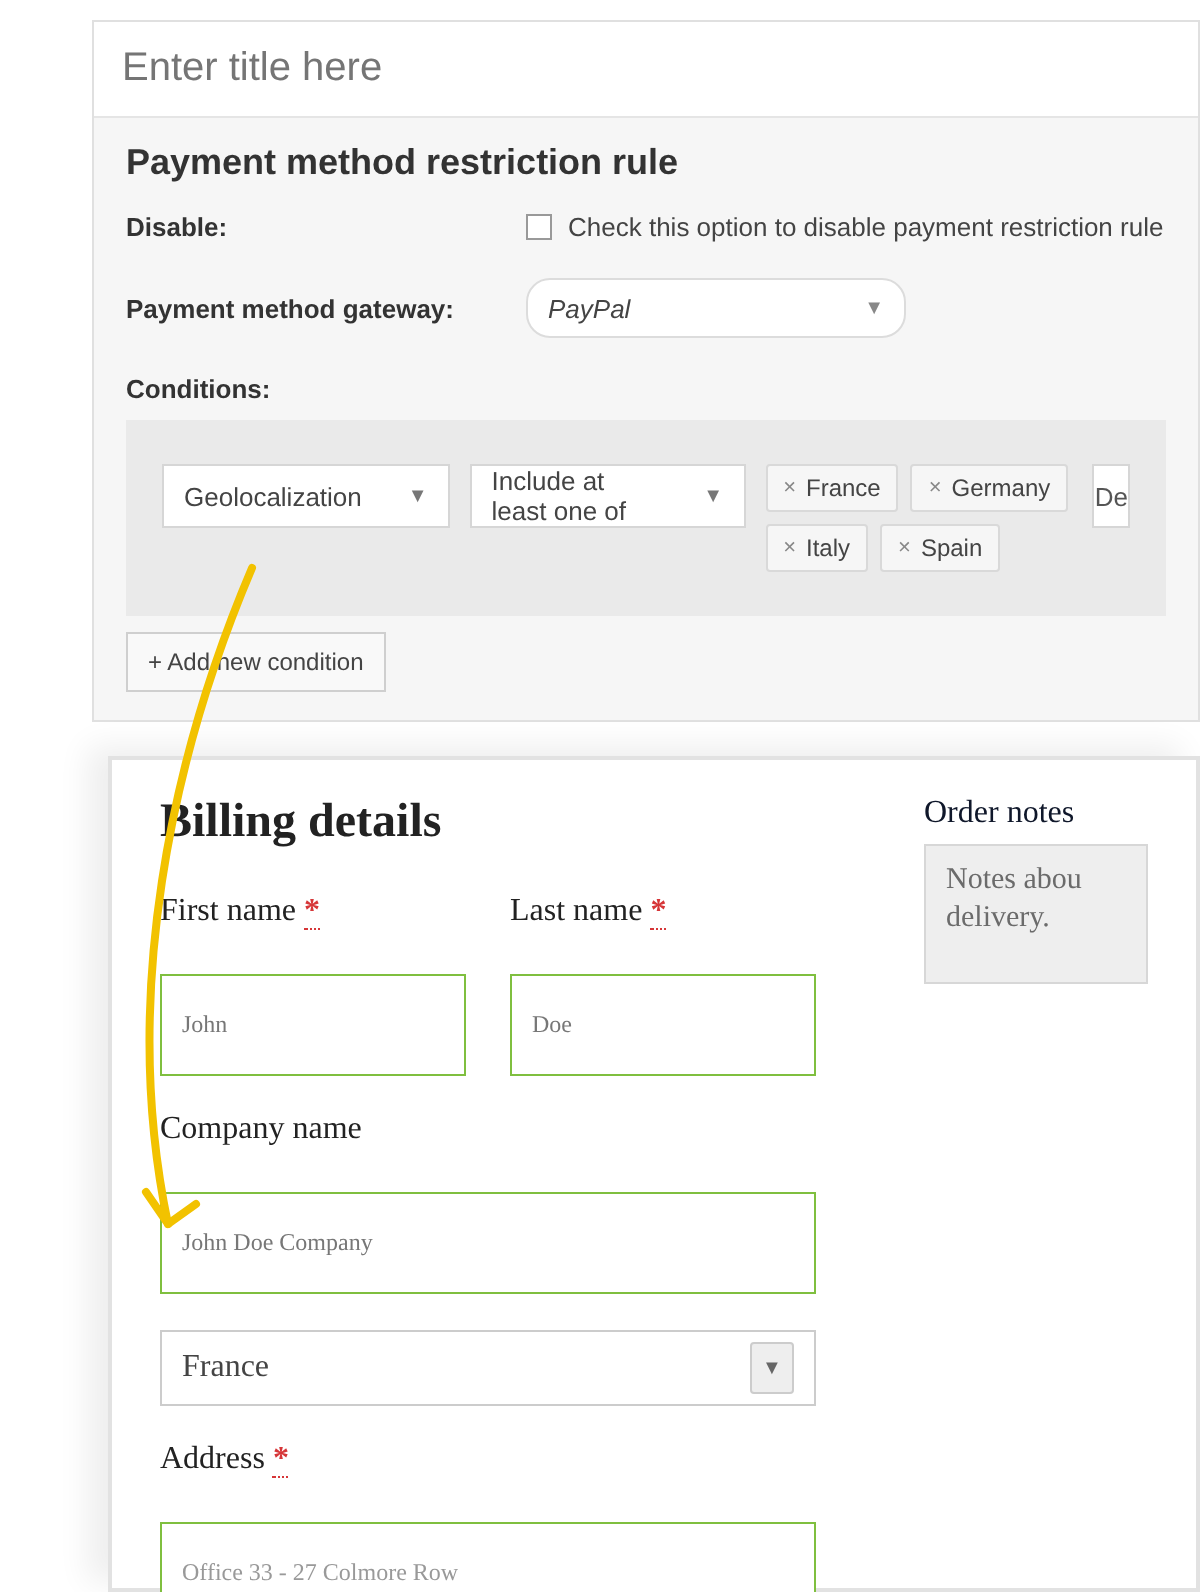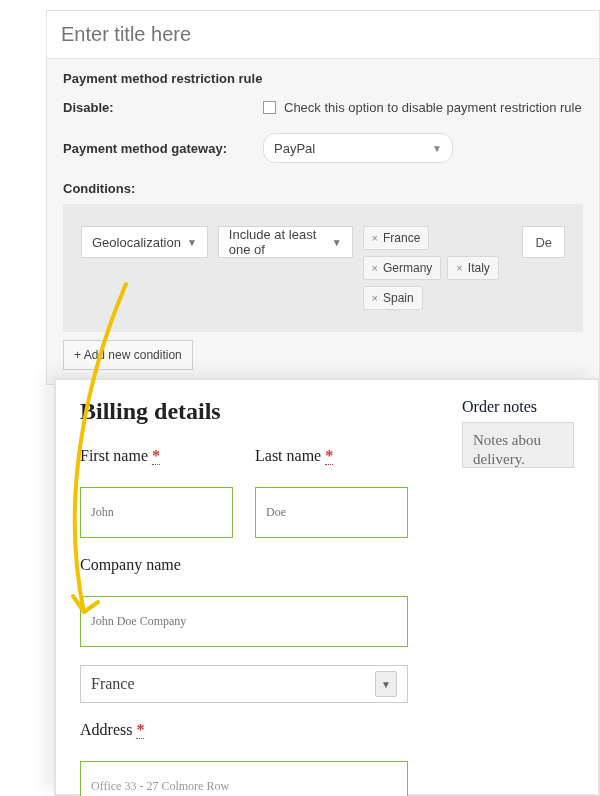--- a/index.html
+++ b/index.html
@@ -3,35 +3,35 @@
 <meta charset="utf-8">
 <style>
 * { box-sizing: border-box; margin: 0; padding: 0; }
 body { font-family: Arial, sans-serif; font-size: 13px; color: #333; background: #fff; }
 #root { position: relative; width: 600px; height: 796px; overflow: hidden; }
 
 
 .admin { position: absolute; left: 46px; top: 10px; right: 0; border: 1px solid #e0e0e0; }
 .title-input { width: 100%; padding: 12px 14px; font-size: 20px; color: #3b82f6; border: none; background: #fff; outline: none; }
 .admin-body { background: #f6f6f6; padding: 12px 16px 14px 16px; border-top: 1px solid #e5e5e5; }
-.rule-title { font-weight: bold; font-size: 13px; margin-bottom: 14px; }
+.rule-title { font-weight: bold; font-size: 18px; margin-bottom: 14px; }
 .row { display: flex; align-items: center; margin-bottom: 18px; }
 .row .lbl { width: 200px; font-weight: bold; font-size: 13px; }
 .row .ctl { flex: 1; display: flex; align-items: center; font-size: 13px; color: #444; }
 .cb { width: 13px; height: 13px; border: 1px solid #999; background: #fff; margin-right: 8px; }
-.sel { display: inline-flex; align-items: center; justify-content: space-between; width: 190px; height: 30px; padding: 0 10px; font-size: 13px; color: #444; background: #fff; border: 1px solid #dcdcdc; border-radius: 12px; }
+.sel { display: inline-flex; align-items: center; justify-content: space-between; width: 190px; height: 30px; padding: 0 10px; font-size: 13px; color: #444; background: #fff; border: 1px solid #dcdcdc; border-radius: 12px; font-style: italic; }
 .sel .caret { color: #888; font-size: 10px; margin-left: 8px; }
 
 .conditions { background: #eaeaea; margin-top: 8px; padding: 22px 18px; display: flex; gap: 10px; align-items: flex-start; }
-.c-sel { display: inline-flex; align-items: center; height: 32px; padding: 0 10px; background: #fff; border: 1px solid #d6d6d6; font-size: 13px; color: #444; }
+.c-sel { display: inline-flex; align-items: center; height: 32px; padding: 0 10px; background: #fff; border: 1px solid #d6d6d6; font-size: 13px; color: #444; gap: 17px; }
 .c-sel .caret { margin-left: 6px; color: #777; font-size: 10px; }
 .tagbox { display: flex; flex-wrap: wrap; gap: 6px; align-content: flex-start; width: 190px; }
 .tag { display: inline-flex; align-items: center; height: 24px; padding: 0 8px; font-size: 12px; color: #444; background: #f6f6f6; border: 1px solid #d9d9d9; border-radius: 2px; }
 .tag span.x { color: #888; margin-right: 5px; font-size: 11px; }
-.ghost { display: inline-flex; align-items: center; height: 32px; padding: 0 12px; background: #fff; border: 1px solid #d6d6d6; font-size: 13px; color: #555; }
+.ghost { display: inline-flex; align-items: center; height: 32px; padding: 0 0; background: #fff; border: 1px solid #d6d6d6; font-size: 13px; color: #555; }
 
 .add-cond { margin-top: 8px; }
 .add-btn { display: inline-flex; align-items: center; height: 30px; padding: 0 10px; border: 1px solid #cfcfcf; background: #f9f9f9; font-size: 12px; color: #444; }
 
 
 .checkout { position: absolute; left: 54px; top: 378px; right: 0; bottom: 0; background: #fff; border: 2px solid #e2e2e2; padding: 18px 24px 0 24px; box-shadow: -10px -5px 15px rgba(0,0,0,0.07); }
 .cols { display: flex; gap: 54px; }
 .colL { width: 328px; }
 .colR { flex: 1; }
 h2.section { font-family: Georgia, "Times New Roman", serif; font-size: 24px; font-weight: bold; color: #222; margin-bottom: 22px; }
@@ -39,21 +39,21 @@
 .field { display: flex; flex-direction: column; }
 .field.full { width: 100%; }
 .field.half { width: 153px; }
 .flabel { font-family: Georgia, serif; font-size: 16px; color: #222; margin-bottom: 6px; }
 .req { color: #d63638; border-bottom: 1px dotted #d63638; font-weight: bold; }
 .tin { height: 51px; padding: 0 10px; border: 1px solid #7fbf3f; background: #fff; font-family: Georgia, serif; font-size: 12px; color: #777; outline: none; margin-top: 16px; }
 .tin.grey { color: #999; }
 .dd { display: flex; align-items: center; justify-content: space-between; height: 38px; padding: 0 10px; border: 1px solid #ccc; background: #fff; font-family: Georgia, serif; font-size: 16px; color: #444; }
 .dd .ddbtn { width: 22px; height: 26px; background: #eee; border: 1px solid #ccc; display: flex; align-items: center; justify-content: center; font-size: 10px; color: #666; border-radius: 2px; }
 .side-label { font-family: Georgia, serif; font-size: 16px; color: #0f172a; margin-bottom: 6px; }
-.notes { height: 46px; padding: 8px 10px; background: #eeeeee; border: 1px solid #d7d7d7; font-family: Georgia, serif; font-size: 15px; color: #6b6b6b; line-height: 1.25; }
+.notes { height: 70px; padding: 8px 10px; background: #eeeeee; border: 1px solid #d7d7d7; font-family: Georgia, serif; font-size: 15px; color: #6b6b6b; line-height: 1.25; }
 
 
 svg.arrow { position: absolute; left: 56px; top: 278px; width: 90px; height: 360px; pointer-events: none; }
 </style>
 </head>
 <body>
 <div id="root">
 
 <div class="admin">
   <input class="title-input" type="text" placeholder="Enter title here" style="">

